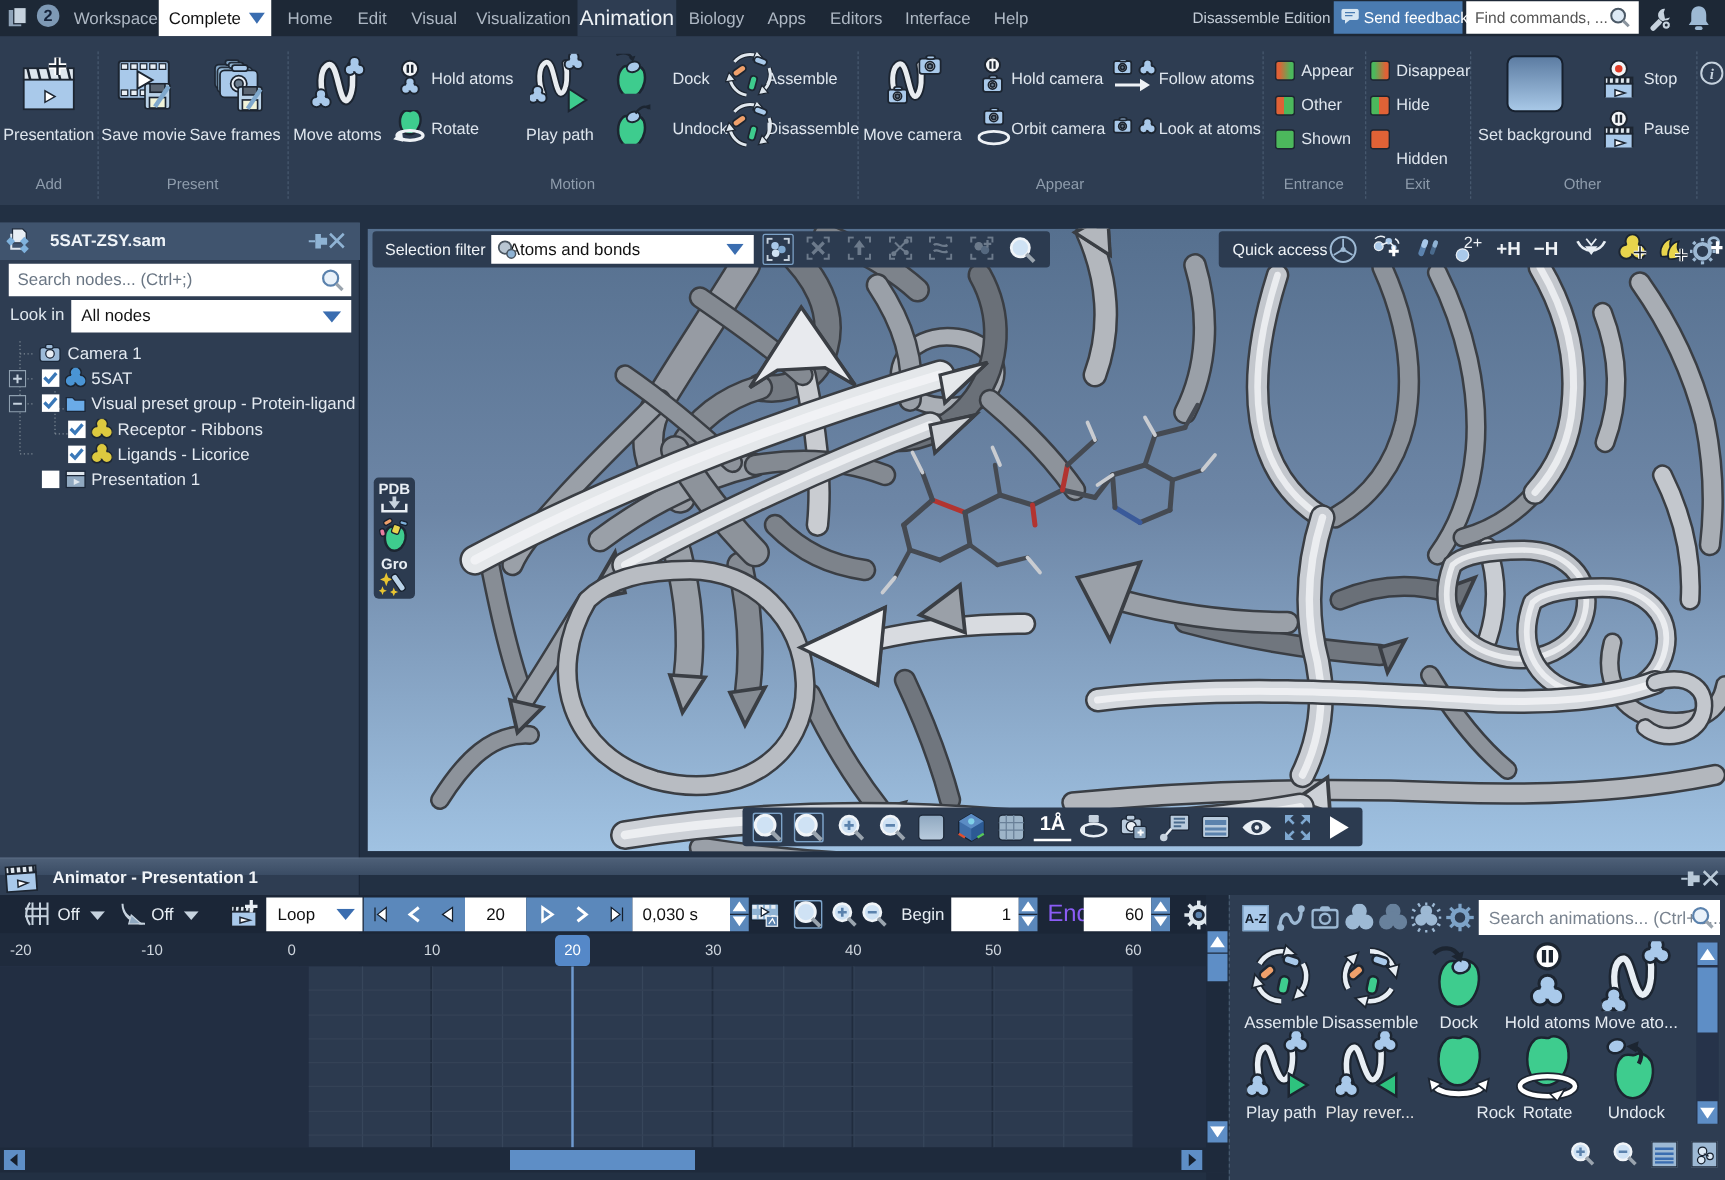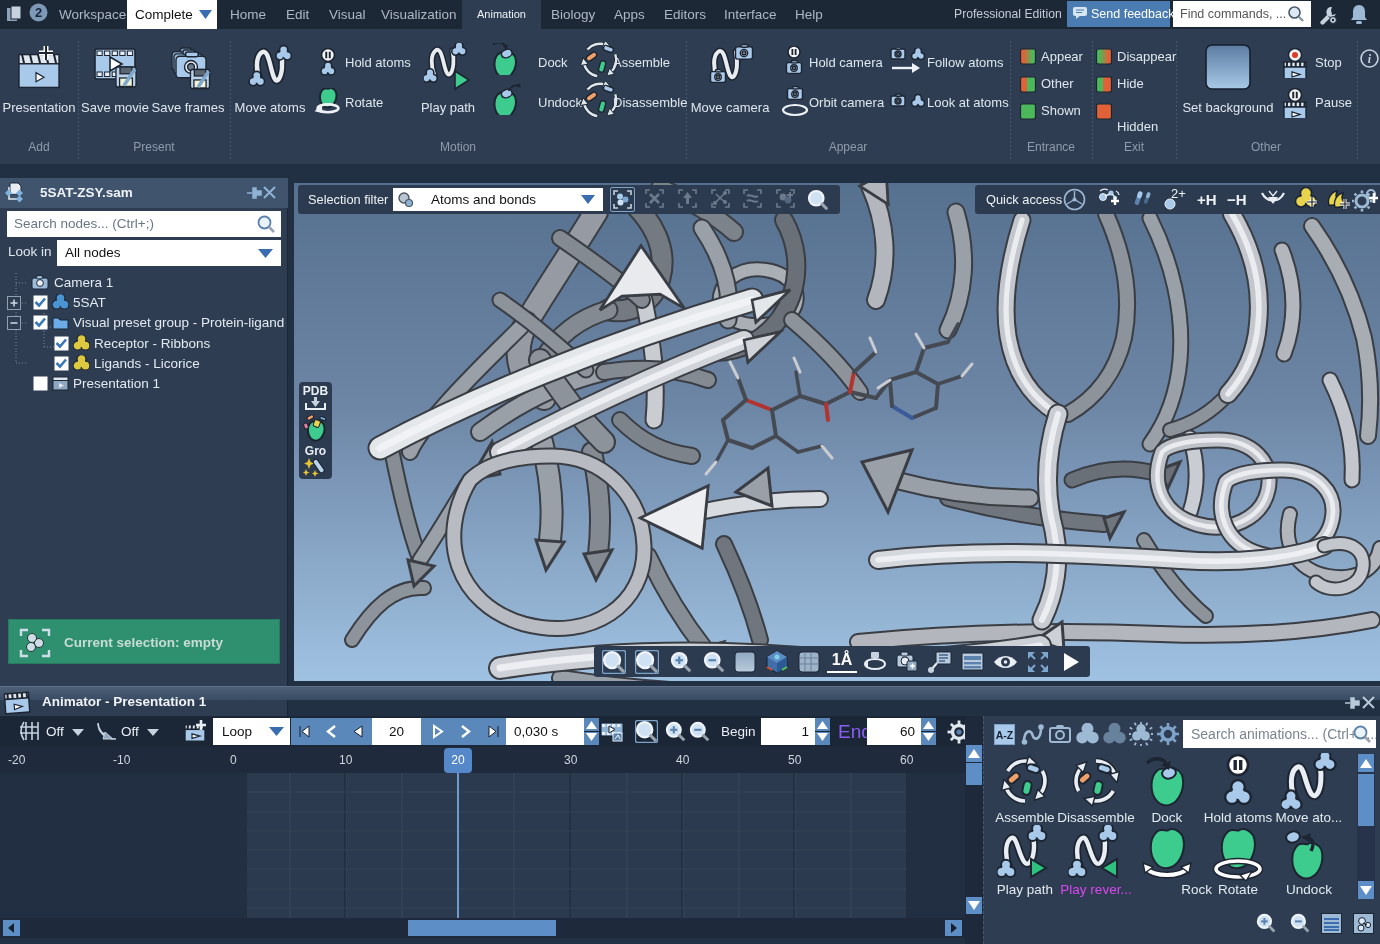--- a/index.html
+++ b/index.html
@@ -31,27 +31,27 @@
  <div class="mi" style="left:59px">Workspace</div>
  <div class="abs" style="left:127px;top:0;width:90px;height:29px;background:#fff;color:#111;font-size:13.5px;line-height:29px;padding-left:8px">Complete
    <svg class="abs" style="right:5px;top:10px" width="13" height="10">
           <polygon points="0,0 13,0 6.5,9" fill="#3a6db0"></polygon>
         </svg>
  </div>
  <div class="mi" style="left:230px">Home</div>
  <div class="mi" style="left:286px">Edit</div>
  <div class="mi" style="left:329px">Visual</div>
  <div class="mi" style="left:381px">Visualization</div>
- <div class="abs" style="left:462px;top:0;width:79px;height:29px;background:#2e3d52;color:#eef2f6;font-size:11px;line-height:29px;text-align:center">Animation</div>
+ <div class="abs" style="left:462px;top:0;width:79px;height:29px;background:#2e3d52;color:#eef2f6;font-size:17px;line-height:29px;text-align:center">Animation</div>
  <div class="mi" style="left:551px">Biology</div>
  <div class="mi" style="left:614px">Apps</div>
  <div class="mi" style="left:664px">Editors</div>
  <div class="mi" style="left:724px">Interface</div>
  <div class="mi" style="left:795px">Help</div>
- <div class="mi" style="left:954px;color:#c3ccd6;font-size:12.2px">Professional Edition</div>
+ <div class="mi" style="left:954px;color:#c3ccd6;font-size:12.2px">Disassemble Edition</div>
  <div class="abs" style="left:1067px;top:1px;width:103px;height:26px;background:#4a7bb1;color:#fff;font-size:12.5px;line-height:26px;white-space:nowrap">
    <svg class="abs" style="left:6px;top:6px" width="15" height="13">
           <rect x="0" y="0" width="14" height="9" rx="2" fill="#d7e6f2"></rect>
           <polygon points="3,8 3,12 8,8" fill="#d7e6f2"></polygon>
           <line x1="3" y1="3" x2="11" y2="3" stroke="#4a7bb1"></line>
           <line x1="3" y1="5.5" x2="9" y2="5.5" stroke="#4a7bb1"></line>
         </svg>
    <span style="margin-left:24px">Send feedback</span>
  </div>
  <div class="abs" style="left:1173px;top:1px;width:138px;height:26px;background:#fff;color:#555;font-size:12.5px;line-height:26px;padding-left:7px">Find commands, ...
@@ -512,29 +512,20 @@
       <div class="abs" style="left:0;top:196px;width:288px;height:20px">
         <svg class="abs" style="left:33px;top:2px" width="15" height="15">
           <rect x="0.5" y="0.5" width="14" height="14" fill="#fff"></rect>
         </svg>
         <svg class="abs" style="left:52px;top:2px" width="17" height="15" viewBox="0 0 17 15">
           <rect x="1" y="4" width="15" height="10" fill="#8fa8c0" stroke="#1b2738"></rect>
           <rect x="1" y="1" width="15" height="3.5" fill="#dfe7ee" stroke="#1b2738"></rect>
           <polygon points="7,7 7,12 12,9.5" fill="#dfe7ee"></polygon>
         </svg>
         <div class="abs" style="left:73px;top:0;height:20px;line-height:20px;color:#e4eaf1;font-size:13.5px;white-space:nowrap;overflow:hidden;width:213px">Presentation 1</div>
-      </div>
-      <div class="abs" style="left:8px;top:441px;width:272px;height:45px;background:#2f9070;border:1px solid #267a5e">
-        <svg class="abs" style="left:10px;top:7px" width="32" height="32" viewBox="0 0 32 32">
-          <path d="M2,9 V3 H9 M23,3 H30 V9 M30,23 V29 H23 M9,29 H2 V23" fill="none" stroke="#cfdde9" stroke-width="2.4"></path>
-          <circle cx="13" cy="11" r="4.5" fill="#cfdde9" stroke="#1e3b30"></circle>
-          <circle cx="20" cy="16" r="4.5" fill="#cfdde9" stroke="#1e3b30"></circle>
-          <circle cx="12" cy="20" r="4.5" fill="#cfdde9" stroke="#1e3b30"></circle>
-        </svg>
-        <div class="abs" style="left:55px;top:0;height:45px;line-height:45px;color:#c9dcd4;font-size:13.5px;font-weight:bold">Current selection: empty</div>
       </div>
     </div>
 <svg class="abs" style="left:294px;top:183px" width="1086" height="498" viewBox="0 0 1086 498">
       <defs>
         <linearGradient id="vpg" x1="0" y1="0" x2="0" y2="1">
           <stop offset="0" stop-color="#56708f"></stop>
           <stop offset="0.45" stop-color="#6d86a6"></stop>
           <stop offset="1" stop-color="#a0c2e2"></stop>
         </linearGradient>
       </defs>
@@ -706,21 +697,21 @@
       <line x1="422" y1="279" x2="412" y2="291" stroke="#c9ccd1" stroke-width="3" stroke-linecap="round"></line>
       <line x1="528" y1="263" x2="538" y2="275" stroke="#c9ccd1" stroke-width="3" stroke-linecap="round"></line>
       <line x1="630" y1="165" x2="622" y2="151" stroke="#c9ccd1" stroke-width="3" stroke-linecap="round"></line>
       <line x1="596" y1="197" x2="584" y2="205" stroke="#c9ccd1" stroke-width="3" stroke-linecap="round"></line>
     </svg>
 <div class="abs" style="left:298px;top:185px;width:542px;height:29px;background:#2c3b50;border-radius:3px">
       <div class="abs" style="left:10px;top:0;height:29px;line-height:29px;color:#eef2f6;font-size:12.8px">Selection filter</div>
       <div class="abs" style="left:95px;top:3px;width:210px;height:23px;background:#fff;color:#111;font-size:13.5px;line-height:23px"><svg class="abs" style="left:4px;top:3px" width="18" height="17">
           <circle cx="7" cy="7" r="5" fill="#b9c6d2" stroke="#4a5560" stroke-width="1.4"></circle>
           <circle cx="12" cy="12" r="3.5" fill="#8fb3d4" stroke="#4a5560" stroke-width="1.2"></circle>
-        </svg><span style="margin-left:38px">Atoms and bonds</span><svg class="abs" style="right:8px;top:7px" width="14" height="10">
+        </svg><span style="margin-left:14px">Atoms and bonds</span><svg class="abs" style="right:8px;top:7px" width="14" height="10">
           <polygon points="0,0 14,0 7,9" fill="#3a6db0"></polygon>
         </svg></div>
       <div class="abs" style="left:312px;top:2px;width:25px;height:25px;border:1px solid #7da3c8;border-radius:2px">
         <svg class="abs" style="left:2px;top:2px" width="19" height="19" viewBox="0 0 19 19">
           <path d="M1,5 V1 H5 M14,1 H18 V5 M18,14 V18 H14 M5,18 H1 V14" stroke="#c6d2de" fill="none" stroke-width="1.6"></path>
           <circle cx="7" cy="6.5" r="3" fill="#a9c9ea"></circle>
           <circle cx="12.5" cy="9.5" r="3" fill="#7fa8d0"></circle>
           <circle cx="7.5" cy="12.5" r="3" fill="#cfe2f4"></circle>
         </svg>
       </div>
@@ -1332,21 +1323,21 @@
         <circle cx="40" cy="8" r="4.4" fill="#a9c9ea" stroke="none"></circle>
       </g>
       <g stroke="#1c2531" stroke-width="2" fill="#a9c9ea">
         <circle cx="9" cy="39.6" r="4.96"></circle>
         <circle cx="4.6" cy="47.04" r="4.96"></circle>
         <circle cx="13.4" cy="47.04" r="4.96"></circle>
         <circle cx="9" cy="44" r="4.4" fill="#a9c9ea" stroke="none"></circle>
       </g>
       <polygon points="49,34 49,52 34,43" fill="#2ec27e" stroke="#1c2531" stroke-width="2"></polygon>
     </svg>
-    <div class="abs" style="left:1051px;top:882px;width:90px;text-align:center;color:#d946ef;font-size:13.5px;white-space:nowrap">Play rever...</div>
+    <div class="abs" style="left:1051px;top:882px;width:90px;text-align:center;color:#e5e5e5;font-size:13.5px;white-space:nowrap">Play rever...</div>
     <svg class="abs" style="left:1139px;top:825px" width="56" height="56" viewBox="0 0 56 56">
       <path transform="translate(28,24) scale(1.1)" fill="#3ecc8e" stroke="#1c2531" stroke-width="1.8181818181818181" d="M-9,-16 C-5,-19 -1,-16 1,-17 C5,-20 11,-17 14,-12 C17,-4 15,6 9,13 C3,19 -5,19 -10,13 C-16,6 -17,-9 -9,-16 Z"></path>
       <path d="M8,44 C16,52 40,52 48,44" fill="none" stroke="#1c2531" stroke-width="7"></path>
       <path d="M8,44 C16,52 40,52 48,44" fill="none" stroke="#fff" stroke-width="4"></path>
       <polygon points="6,48 4,38 14,42" fill="#fff" stroke="#1c2531" stroke-width="1.4"></polygon>
       <polygon points="50,48 52,38 42,42" fill="#fff" stroke="#1c2531" stroke-width="1.4"></polygon>
     </svg>
     <div class="abs" style="left:1122px;top:882px;width:90px;text-align:right;color:#e4eaf1;font-size:13.5px;white-space:nowrap">Rock</div>
     <svg class="abs" style="left:1210px;top:825px" width="56" height="56" viewBox="0 0 56 56">
       <path transform="translate(28,24) scale(1.1)" fill="#3ecc8e" stroke="#1c2531" stroke-width="1.8181818181818181" d="M-9,-16 C-5,-19 -1,-16 1,-17 C5,-20 11,-17 14,-12 C17,-4 15,6 9,13 C3,19 -5,19 -10,13 C-16,6 -17,-9 -9,-16 Z"></path>

